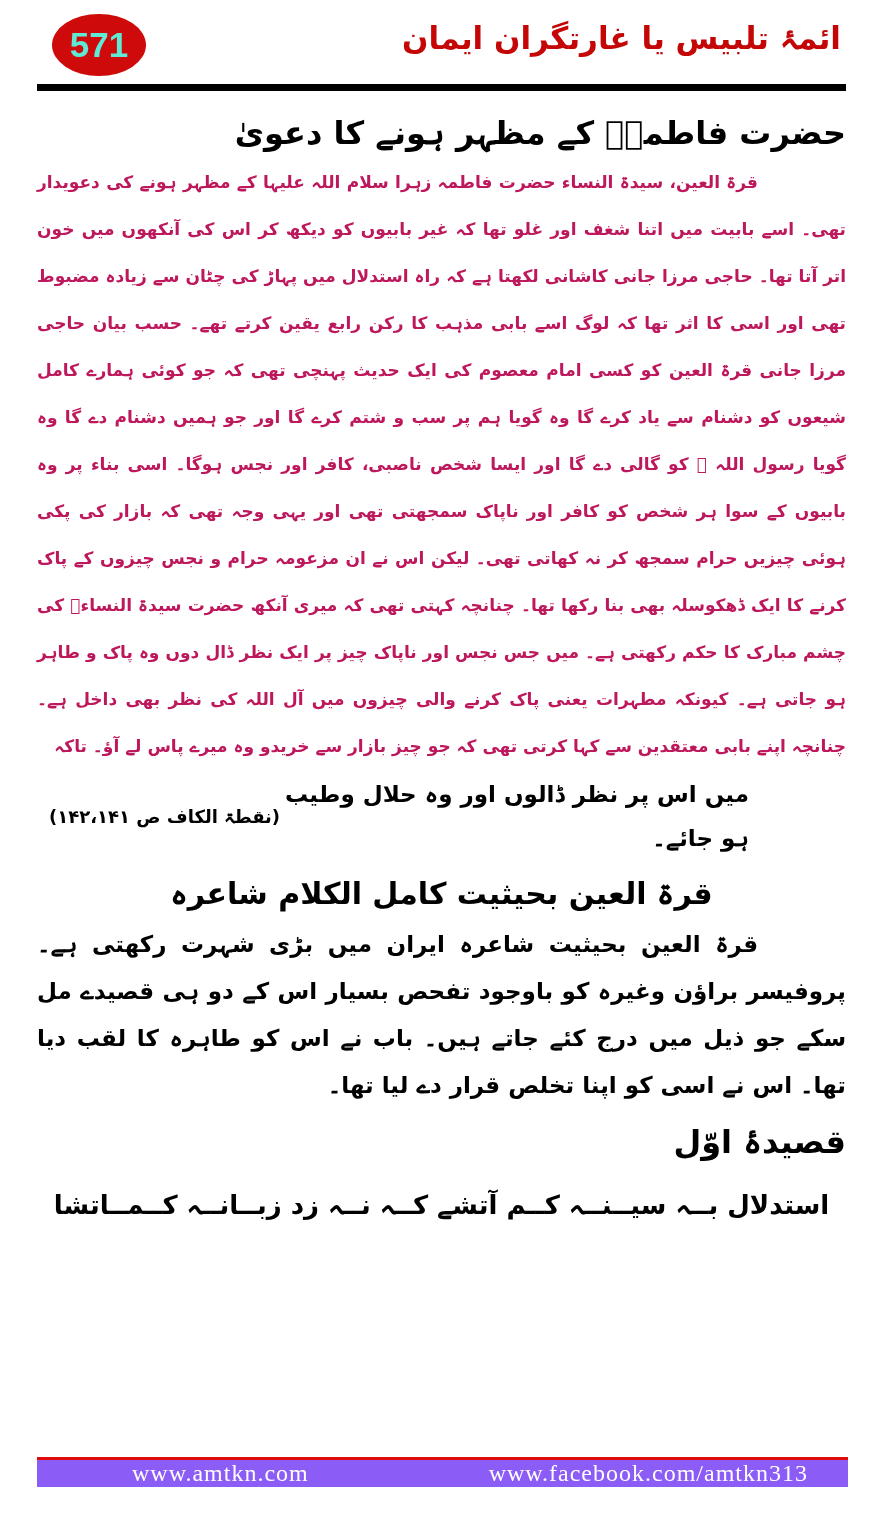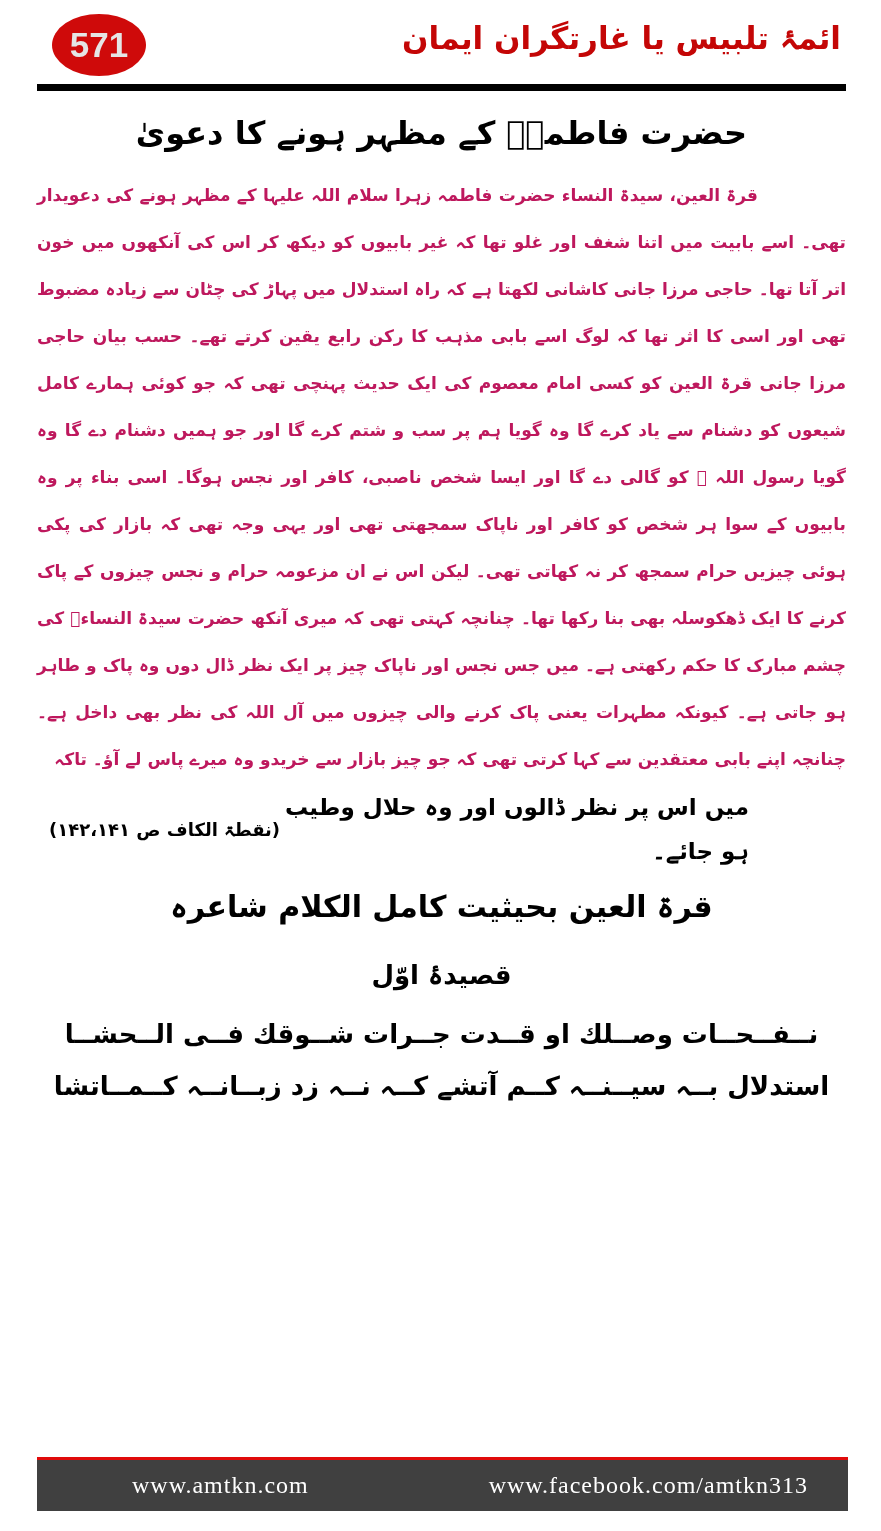--- a/index.html
+++ b/index.html
@@ -11,41 +11,41 @@
     overflow:hidden;
     font-family:"DejaVu Sans", sans-serif;
   }
   
   .page-badge {
     position:absolute; left:52px; top:14px;
     width:94px; height:62px;
     background:#cf0a0a;
     border-radius:50%;
     display:flex; align-items:center; justify-content:center;
-    color:#e5e5e5; font-weight:bold; font-size:35px;
+    color:#5eead4; font-weight:bold; font-size:35px;
     font-family:"Liberation Sans", sans-serif;
   }
   .header-title {
     position:absolute; right:40px; top:20px;
     direction:rtl; unicode-bidi:embed;
     color:#c40606; font-weight:bold; font-size:31px;
     white-space:nowrap;
   }
   .header-rule {
     position:absolute; left:37px; right:35px; top:84px;
     height:7px; background:#000000;
   }
   
   .content {
     position:absolute; left:37px; right:35px; top:100px;
     direction:rtl;
   }
   .main-heading {
-    text-align:center; font-weight:bold; font-size:32px;
-    color:#000; margin:14px 0 20px 0;
+    text-align:right; font-weight:bold; font-size:32px;
+    color:#000; margin:14px 0 7px 0;
   }
   .body-par {
     font-size:17px; font-weight:bold; color:#be185d;
     line-height:47px; text-align:justify;
     text-indent:88px;
   }
   .citation-row {
     display:flex; align-items:center; justify-content:space-between;
     margin:2px 0 6px 0;
   }
@@ -61,33 +61,33 @@
     text-align:center; font-weight:bold; font-size:30px;
     margin:16px 0 10px 0;
   }
   .body-par2 {
     font-size:23px; font-weight:bold; color:#000;
     line-height:47px; text-align:justify;
     text-indent:88px;
   }
   
   .poem-heading {
-    text-align:center; font-weight:bold; font-size:26px;
-    margin:36px 0 18px 0;
+    font-weight:bold; font-size:32px;
+    margin:14px 0 18px 0;
   }
   .poem { text-align:center; }
   .poem-line {
     font-size:26px; font-weight:bold; color:#000;
     line-height:52px; white-space:nowrap;
   }
   
   .footer-bar {
     position:absolute; left:37px; right:33px; top:1457px;
-    height:54px;
-    background:#404040;
+    height:30px;
+    background:#8b5cf6;
     border-top:3px solid #e00b0b;
     display:flex; align-items:center; justify-content:space-between;
     padding:0 40px 0 95px;
     color:#ffffff;
     font-family:"Liberation Serif", serif;
     font-size:24px;
   }
   .footer-url { color:#ffffff; text-decoration:none; letter-spacing:1px; }
 </style>
 </head>
@@ -107,25 +107,25 @@
 
     <p class="body-par">قرۃ العین، سیدۃ النساء حضرت فاطمہ زہرا سلام اللہ علیہا کے مظہر ہونے کی دعویدار تھی۔ اسے بابیت میں اتنا شغف اور غلو تھا کہ غیر بابیوں کو دیکھ کر اس کی آنکھوں میں خون اتر آتا تھا۔ حاجی مرزا جانی کاشانی لکھتا ہے کہ راہ استدلال میں پہاڑ کی چٹان سے زیادہ مضبوط تھی اور اسی کا اثر تھا کہ لوگ اسے بابی مذہب کا رکن رابع یقین کرتے تھے۔ حسب بیان حاجی مرزا جانی قرۃ العین کو کسی امام معصوم کی ایک حدیث پہنچی تھی کہ جو کوئی ہمارے کامل شیعوں کو دشنام سے یاد کرے گا وہ گویا ہم پر سب و شتم کرے گا اور جو ہمیں دشنام دے گا وہ گویا رسول اللہ ﷺ کو گالی دے گا اور ایسا شخص ناصبی، کافر اور نجس ہوگا۔ اسی بناء پر وہ بابیوں کے سوا ہر شخص کو کافر اور ناپاک سمجھتی تھی اور یہی وجہ تھی کہ بازار کی پکی ہوئی چیزیں حرام سمجھ کر نہ کھاتی تھی۔ لیکن اس نے ان مزعومہ حرام و نجس چیزوں کے پاک کرنے کا ایک ڈھکوسلہ بھی بنا رکھا تھا۔ چنانچہ کہتی تھی کہ میری آنکھ حضرت سیدۃ النساءؓ کی چشم مبارک کا حکم رکھتی ہے۔ میں جس نجس اور ناپاک چیز پر ایک نظر ڈال دوں وہ پاک و طاہر ہو جاتی ہے۔ کیونکہ مطہرات یعنی پاک کرنے والی چیزوں میں آل اللہ کی نظر بھی داخل ہے۔ چنانچہ اپنے بابی معتقدین سے کہا کرتی تھی کہ جو چیز بازار سے خریدو وہ میرے پاس لے آؤ۔ تاکہ</p>
 
     <div class="citation-row">
       <span class="last-line">میں اس پر نظر ڈالوں اور وہ حلال وطیب ہو جائے۔</span>
       <span class="citation">(نقطۃ الکاف ص ۱۴۲،۱۴۱)</span>
     </div>
 
     <h2 class="section-heading">قرۃ العین بحیثیت کامل الکلام شاعرہ</h2>
 
+    <p class="body-par2">قرۃ العین بحیثیت شاعرہ ایران میں بڑی شہرت رکھتی ہے۔ پروفیسر براؤن وغیرہ کو باوجود تفحص بسیار اس کے دو ہی قصیدے مل سکے جو ذیل میں درج کئے جاتے ہیں۔ باب نے اس کو طاہرہ کا لقب دیا تھا۔ اس نے اسی کو اپنا تخلص قرار دے لیا تھا۔</p>
 
     <h2 class="poem-heading">قصیدۂ اوّل</h2>
 
     <div class="poem">
-      <div class="poem-line">نــفــحــات وصــلك او قــدت جــرات شــوقك فــی الــحشــا</div>
       <div class="poem-line">استدلال بــہ سیــنــہ کــم آتشے کــہ نــہ زد زبــانــہ کــمــاتشا</div>
 
     </div>
 
   </div>
 
   <div class="footer-bar">
     <span class="footer-url">www.amtkn.com</span>
     <span class="footer-url">www.facebook.com/amtkn313</span>
   </div>

